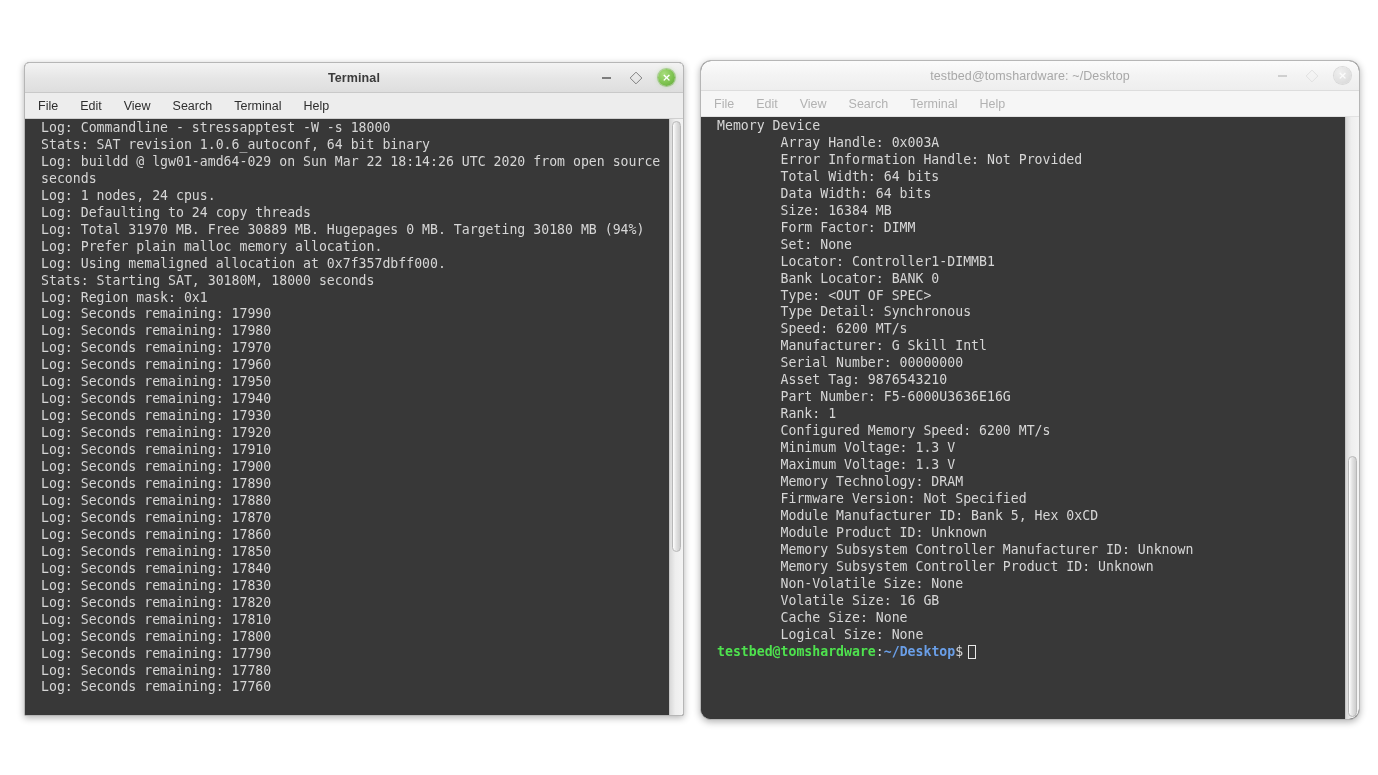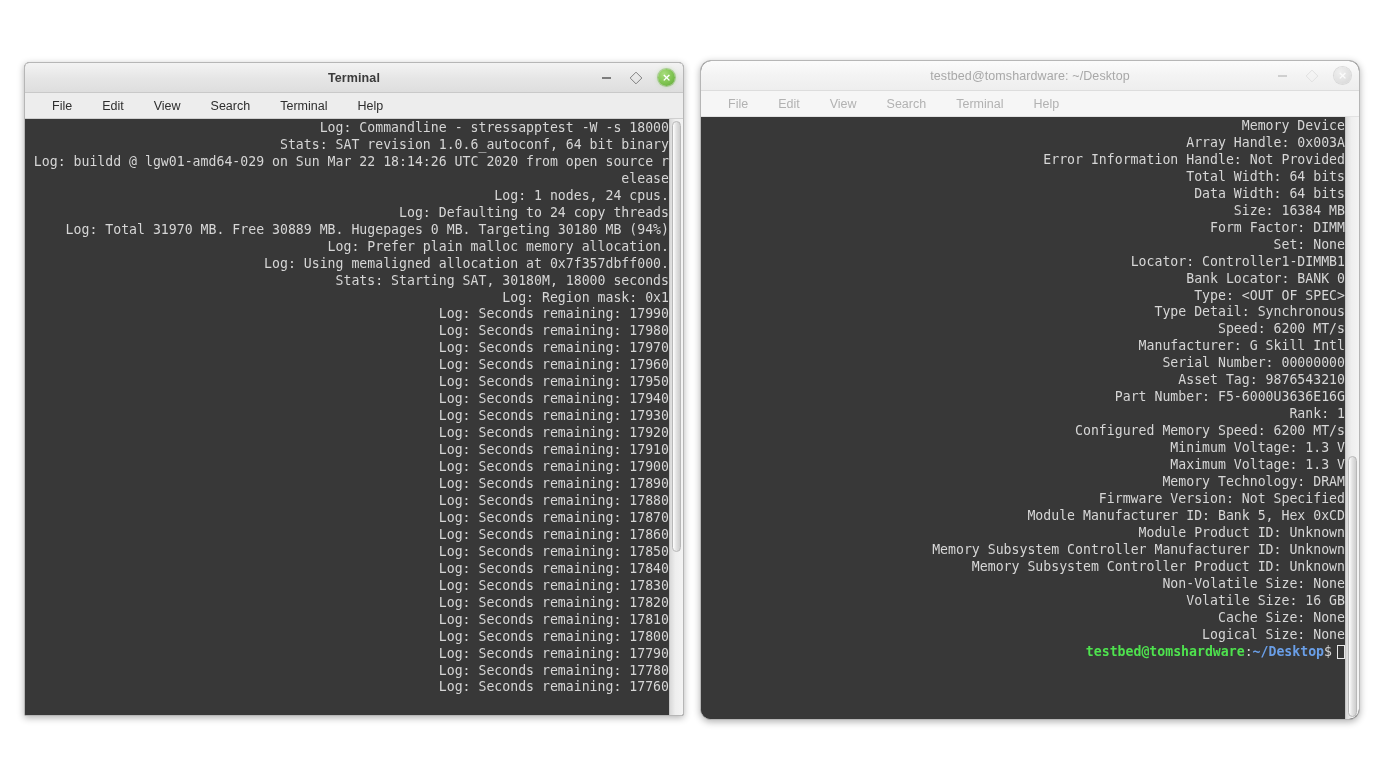--- a/index.html
+++ b/index.html
@@ -115,22 +115,22 @@
     color: #fbfbfb;
   }
 
   .menubar {
     flex: 0 0 25px;
     height: 25px;
     background: #ededed;
     border-bottom: 1px solid #cfcfcf;
     display: flex;
     align-items: center;
-    padding-left: 18px;
-    gap: 12px;
+    padding-left: 4px;
+    gap: 4px;
   }
   .window.inactive .menubar {
     background: #f6f6f6;
     border-bottom: 1px solid #e2e2e2;
   }
   .menuitem {
     font-size: 12.5px;
     color: #2e2e2e;
     padding: 2px 9px;
     white-space: nowrap;
@@ -142,23 +142,22 @@
   .term-wrap {
     flex: 1 1 auto;
     position: relative;
     background: #383838;
     display: flex;
     overflow: hidden;
   }
   .term {
     flex: 1 1 auto;
     overflow: hidden;
-    padding: 1px 0 0 0;
+    padding: 1px 0 0 16px;
     box-sizing: border-box;
-    text-align: right;
   }
   .term .line {
     font-family: "DejaVu Sans Mono", monospace;
     font-size: 13.2px;
     line-height: 16.95px;
     color: #d6d6d6;
     white-space: pre;
     letter-spacing: 0px;
   }
 
@@ -218,21 +217,21 @@
       <span class="menuitem">Search</span>
       <span class="menuitem">Terminal</span>
       <span class="menuitem">Help</span>
     </div>
 
     <div class="term-wrap">
       <div class="term" id="term-left">
           <div class="line">Log: Commandline - stressapptest -W -s 18000</div>
           <div class="line">Stats: SAT revision 1.0.6_autoconf, 64 bit binary</div>
           <div class="line">Log: buildd @ lgw01-amd64-029 on Sun Mar 22 18:14:26 UTC 2020 from open source r</div>
-          <div class="line">elease</div>
+          <div class="line">seconds</div>
           <div class="line">Log: 1 nodes, 24 cpus.</div>
           <div class="line">Log: Defaulting to 24 copy threads</div>
           <div class="line">Log: Total 31970 MB. Free 30889 MB. Hugepages 0 MB. Targeting 30180 MB (94%)</div>
           <div class="line">Log: Prefer plain malloc memory allocation.</div>
           <div class="line">Log: Using memaligned allocation at 0x7f357dbff000.</div>
           <div class="line">Stats: Starting SAT, 30180M, 18000 seconds</div>
           <div class="line">Log: Region mask: 0x1</div>
           <div class="line">Log: Seconds remaining: 17990</div>
           <div class="line">Log: Seconds remaining: 17980</div>
           <div class="line">Log: Seconds remaining: 17970</div>

